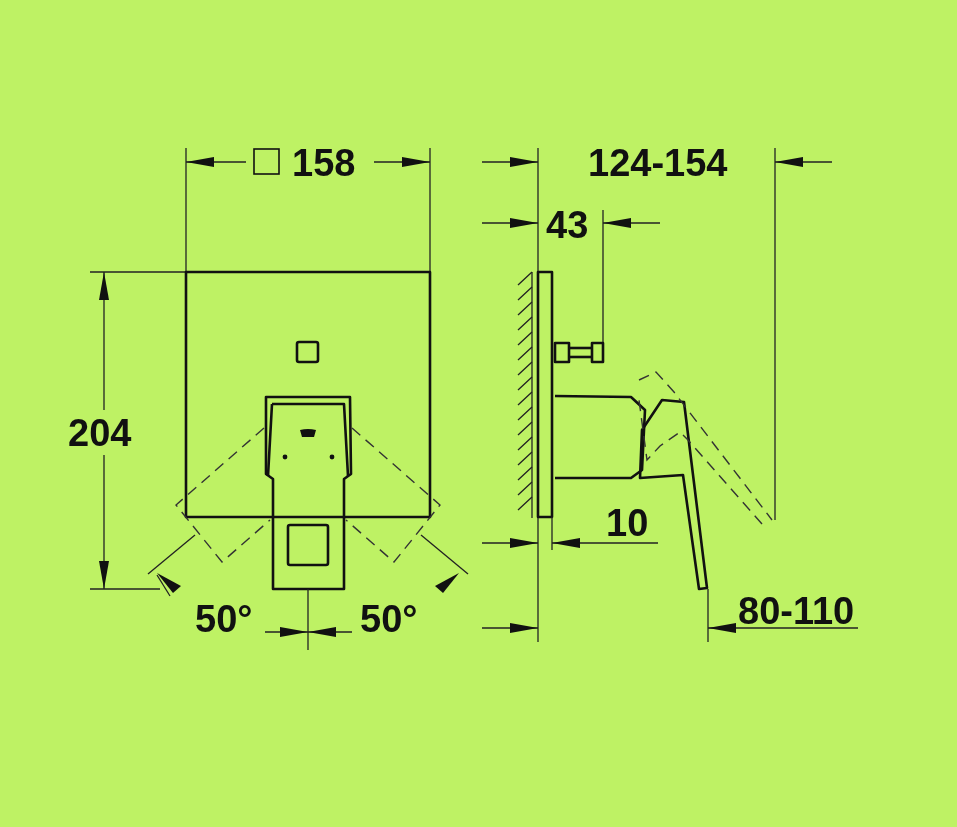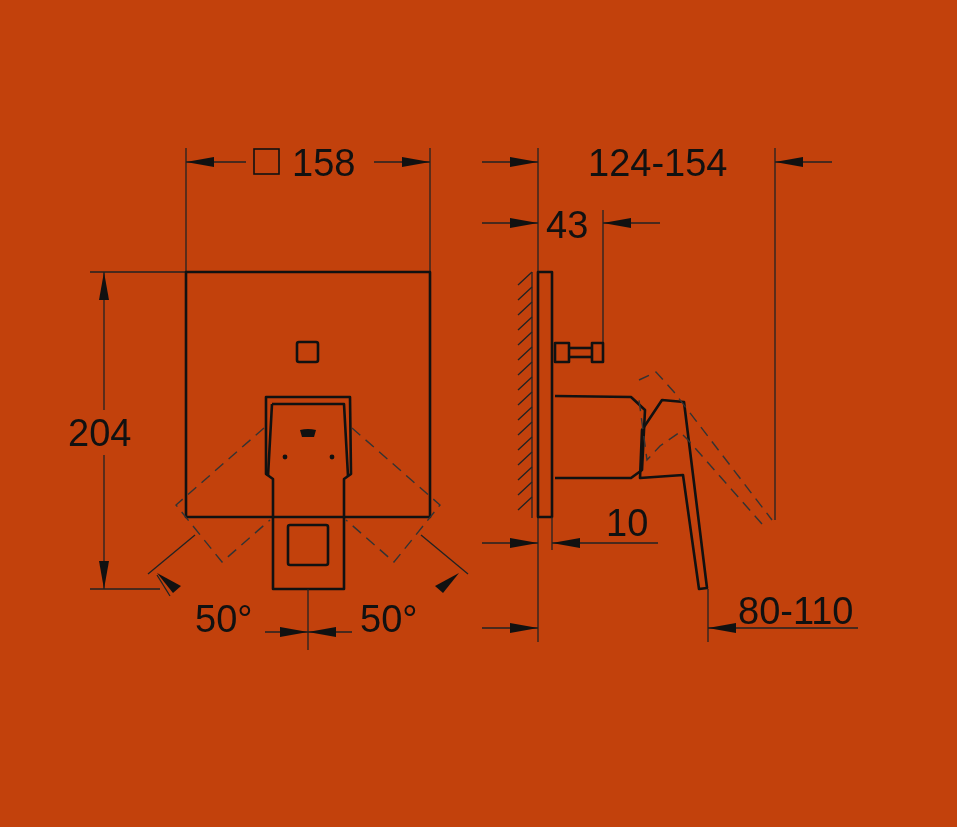--- a/index.html
+++ b/index.html
@@ -1,17 +1,17 @@
 <!DOCTYPE html>
 <html><head>
   <meta charset="utf-8">
   <style>
     html, body { margin: 0; padding: 0; background: #ffffff; }
     body { width: 957px; height: 827px; overflow: hidden; }
-    .canvas { position: relative; width: 957px; height: 827px; background: #c2410c; }
+    .canvas { position: relative; width: 957px; height: 827px; background: #bef264; font-weight: bold; }
     svg { position: absolute; left: 0; top: 0; }
     .lbl { font-family: "Liberation Sans", sans-serif; fill: #111; }
     .big { font-size: 38px; }
     .thick { stroke: #111; stroke-width: 2.6; fill: none; stroke-linejoin: round; }
     .thin { stroke: #222; stroke-width: 1.3; fill: none; }
     .dash { stroke: #333; stroke-width: 1.4; fill: none; stroke-dasharray: 11 7; }
     .arrow { fill: #111; stroke: none; }
   </style>
 </head>
 <body>

